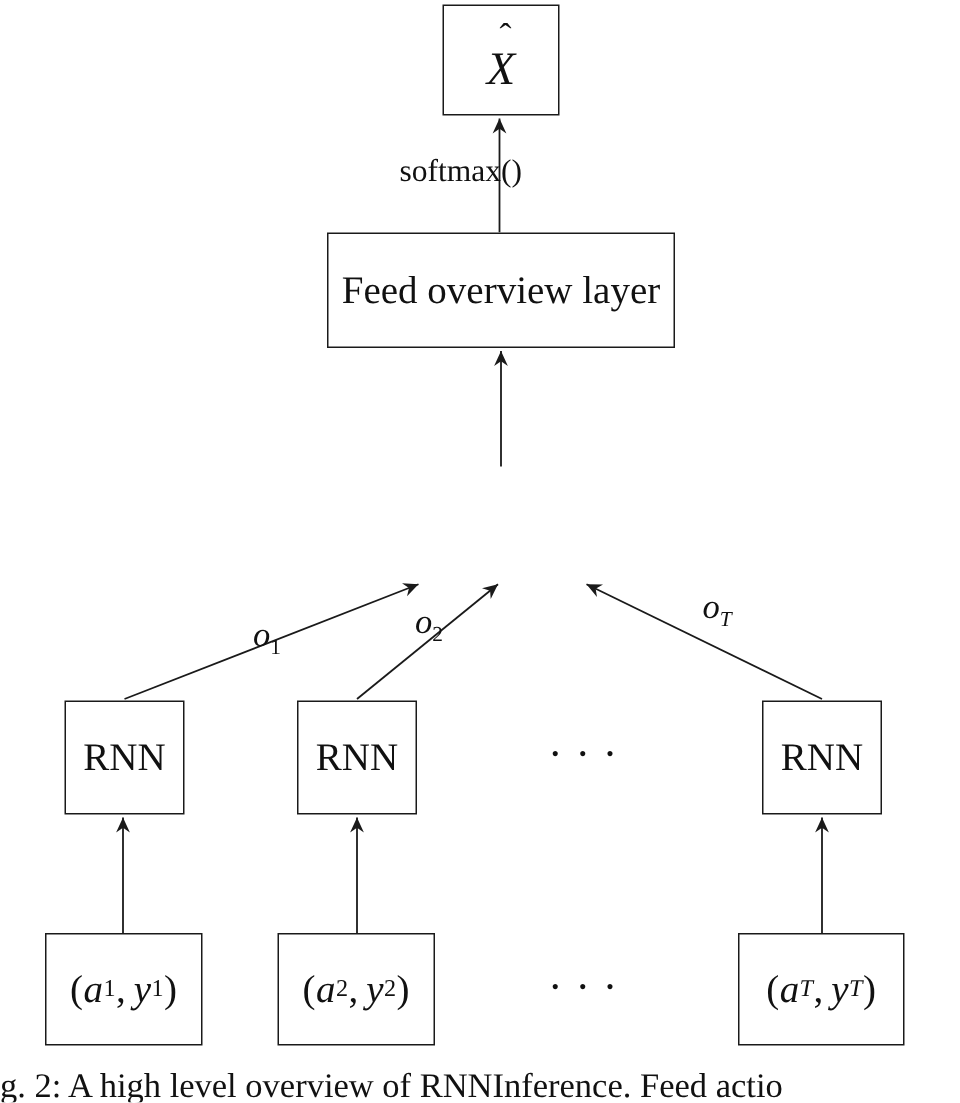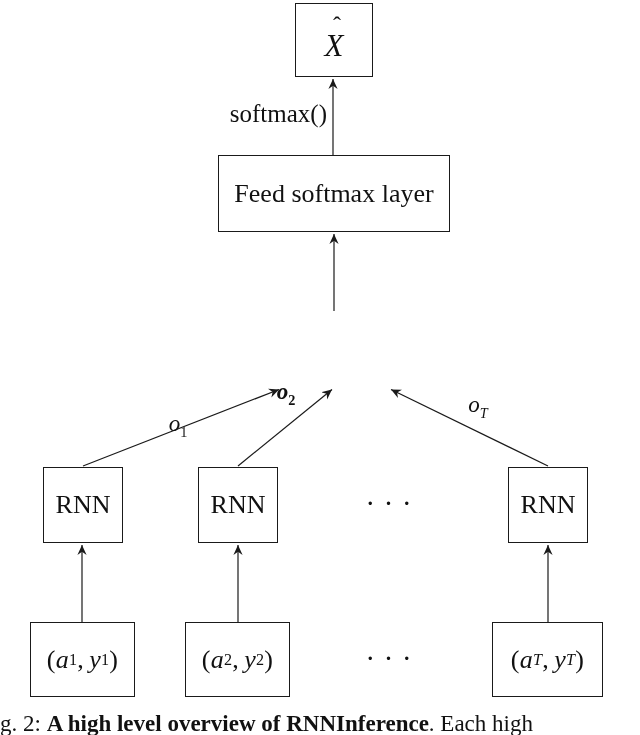--- a/index.html
+++ b/index.html
@@ -32,22 +32,23 @@
   .comma { margin-right: 5px; }
   .output-math { display: flex; flex-direction: column; align-items: center; line-height: 1; }
   .hat { font-size: 24px; height: 11px; line-height: 11px; transform: translateX(3px); }
   .xvar { font-size: 31px; font-style: italic; line-height: 30px; }
   .float-label {
     position: absolute;
     z-index: 3;
     white-space: nowrap;
   }
   .softmax-label {
-    font-size: 25px;
+    font-size: 21px;
     transform: translate(-100%, -50%);
+    margin-left: 21px;
   }
   .edge-label {
     font-size: 23px;
     font-style: italic;
     transform: translate(-50%, -50%);
   }
   .dots {
     font-size: 21px;
     letter-spacing: 3px;
     font-weight: bold;
@@ -56,21 +57,21 @@
   .caption {
     position: absolute;
     left: 0;
     top: 711px;
     width: 700px;
     font-size: 23px;
     white-space: nowrap;
     z-index: 3;
     color: #111111;
   }
-  .caption b { font-weight: bold; }
+  .caption b { font-weight: normal; }
 </style>
 </head>
 <body>
 
 <div class="page">
 
   <svg class="edges" width="640" height="735" viewBox="0 0 640 735">
     <defs>
       <marker id="arrow" markerWidth="12" markerHeight="12" refX="10" refY="5" orient="auto" markerUnits="userSpaceOnUse">
         <path d="M0,0.4 L10,5 L0,9.6 L3.2,5 Z" fill="#1a1a1a"></path>
@@ -89,26 +90,26 @@
   <div class="box" style="left:295px; top:3px; width:78px; height:74px;">
     <div class="output-math">
       <div class="hat">ˆ</div>
       <div class="xvar">X</div>
     </div>
   </div>
 
   <div class="float-label softmax-label" style="left:327px; top:114px;">softmax()</div>
 
   <div class="box" style="left:218px; top:155px; width:232px; height:77px;">
-    <span>Feed softmax layer</span>
+    <span>Feed overview layer</span>
   </div>
 
 
   <div class="float-label edge-label" style="left:178px; top:426px;"><i>o</i><sub>1</sub></div>
-  <div class="float-label edge-label" style="left:286px; top:394px;font-weight:bold;"><i>o</i><sub>2</sub></div>
+  <div class="float-label edge-label" style="left:286px; top:417px;"><i>o</i><sub>2</sub></div>
   <div class="float-label edge-label" style="left:478px; top:407px;"><i>o</i><sub class="it">T</sub></div>
 
   <div class="box" style="left:43px; top:467px; width:80px; height:76px;">
     <span>RNN</span>
   </div>
   <div class="box" style="left:198px; top:467px; width:80px; height:76px;">
     <span>RNN</span>
   </div>
   <div class="box" style="left:508px; top:467px; width:80px; height:76px;">
     <span>RNN</span>
@@ -141,15 +142,15 @@
   <div class="box math" style="left:492px; top:622px; width:111px; height:75px;">
       <span>(</span>
       <i>a</i>
       <sub class="it">T</sub>
       <span class="comma">,</span>
       <i>y</i>
       <sub class="it">T</sub>
       <span>)</span>
     </div>
 
-  <div class="caption"><span>g. 2: </span><b>A high level overview of RNNInference</b><span>. Each high</span></div>
+  <div class="caption"><span>g. 2: </span><b>A high level overview of RNNInference</b><span>. Feed actio</span></div>
 
 </div>
 
 </body></html>

